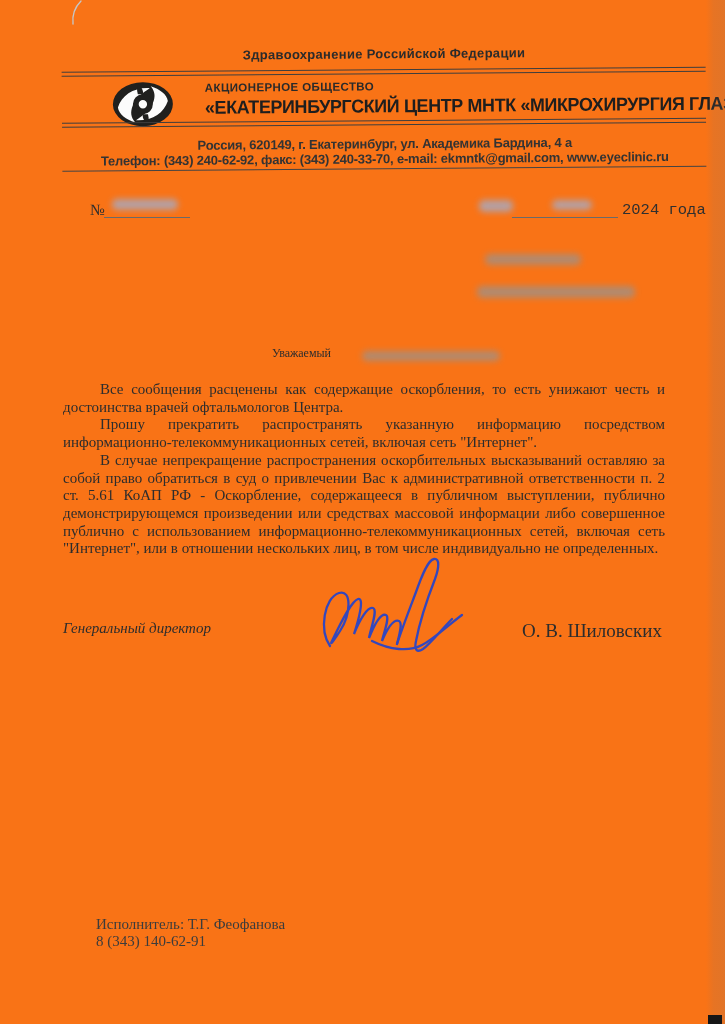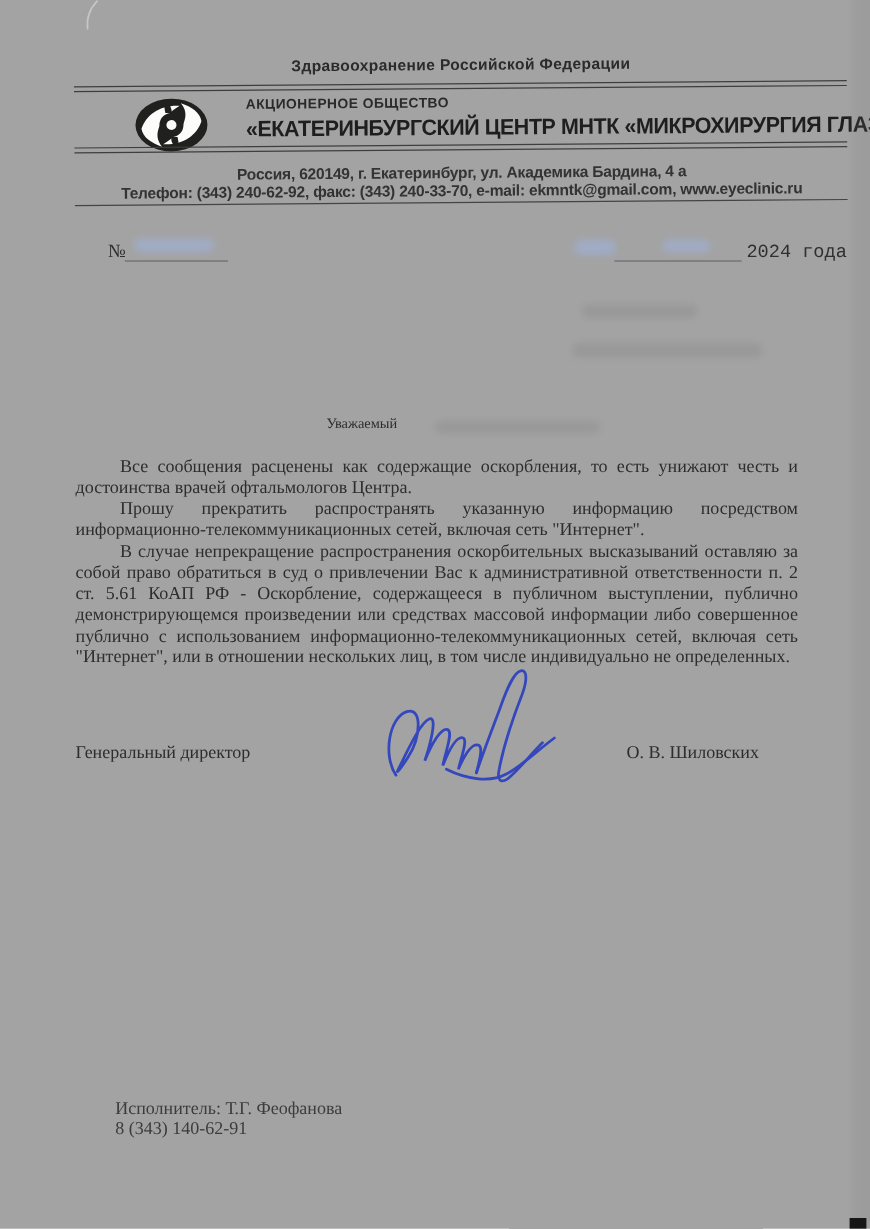--- a/index.html
+++ b/index.html
@@ -1,17 +1,17 @@
 <!DOCTYPE html>
 <html><head>
 <meta charset="utf-8">
 <style>
   html,body{margin:0;padding:0;}
   body{width:725px;height:1024px;background:#fbfbfa;font-family:"Liberation Serif",serif;color:#2d2d2d;overflow:hidden;position:relative;}
-  #page{position:absolute;inset:0;background:#a3a3a3;}
+  #page{position:absolute;inset:0;background:#f97316;}
 
   
   .edge-strip{position:absolute;top:0;right:0;width:19px;height:1024px;background:linear-gradient(to right,rgba(120,120,120,0) 0%,rgba(120,120,120,.14) 40%,rgba(120,120,120,.18) 100%);}
   .corner-mark{position:absolute;left:708px;top:1015px;width:14px;height:9px;background:#161616;}
   .pen-mark{position:absolute;left:62px;top:0;}
 
   
   #header{position:absolute;top:0;left:0;width:725px;height:190px;transform:rotate(-0.45deg);transform-origin:40px 120px;}
   .ministry{position:absolute;top:49px;left:62px;width:645px;text-align:center;font-family:"Liberation Sans",sans-serif;font-weight:bold;font-size:13px;letter-spacing:.3px;color:#2b2b2b;}
   .rule2{position:absolute;left:62px;width:644px;height:3px;border-top:1.6px solid #3e3e3e;border-bottom:1.6px solid #3e3e3e;}
@@ -36,22 +36,22 @@
   .sm-gray{background:#949494;opacity:.7;}
 
   
   .salutation{position:absolute;left:272px;top:346px;font-size:12px;color:#2d2d2d;}
 
   
   .body-text{position:absolute;left:63px;top:381px;width:602px;font-size:15px;line-height:17.7px;color:#2d2d2d;text-align:justify;}
   .body-text p{margin:0;text-indent:37px;}
 
   
-  .sig-position{position:absolute;left:63px;top:620px;font-size:15px;color:#2d2d2d;}
-  .sig-name{position:absolute;left:522px;top:620px;font-size:15px;color:#2d2d2d;}
+  .sig-position{position:absolute;left:63px;top:620px;font-size:15px;color:#2d2d2d;font-style:italic;}
+  .sig-name{position:absolute;left:522px;top:620px;font-size:19px;color:#2d2d2d;}
   .signature{position:absolute;left:316px;top:556px;}
 
   
   .footer{position:absolute;left:96px;top:916px;font-size:15px;line-height:17px;color:#3c3c3c;}
 </style>
 </head>
 <body>
 
 <div id="page">
 

